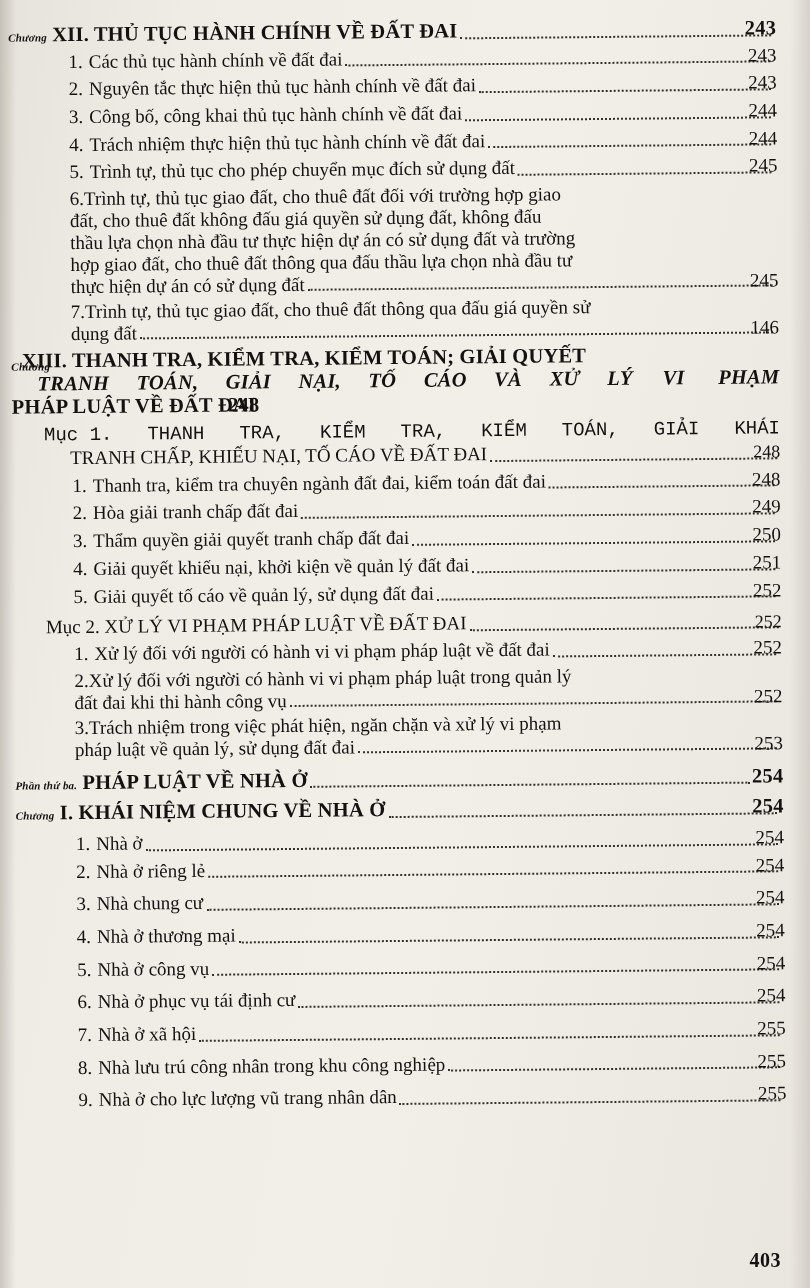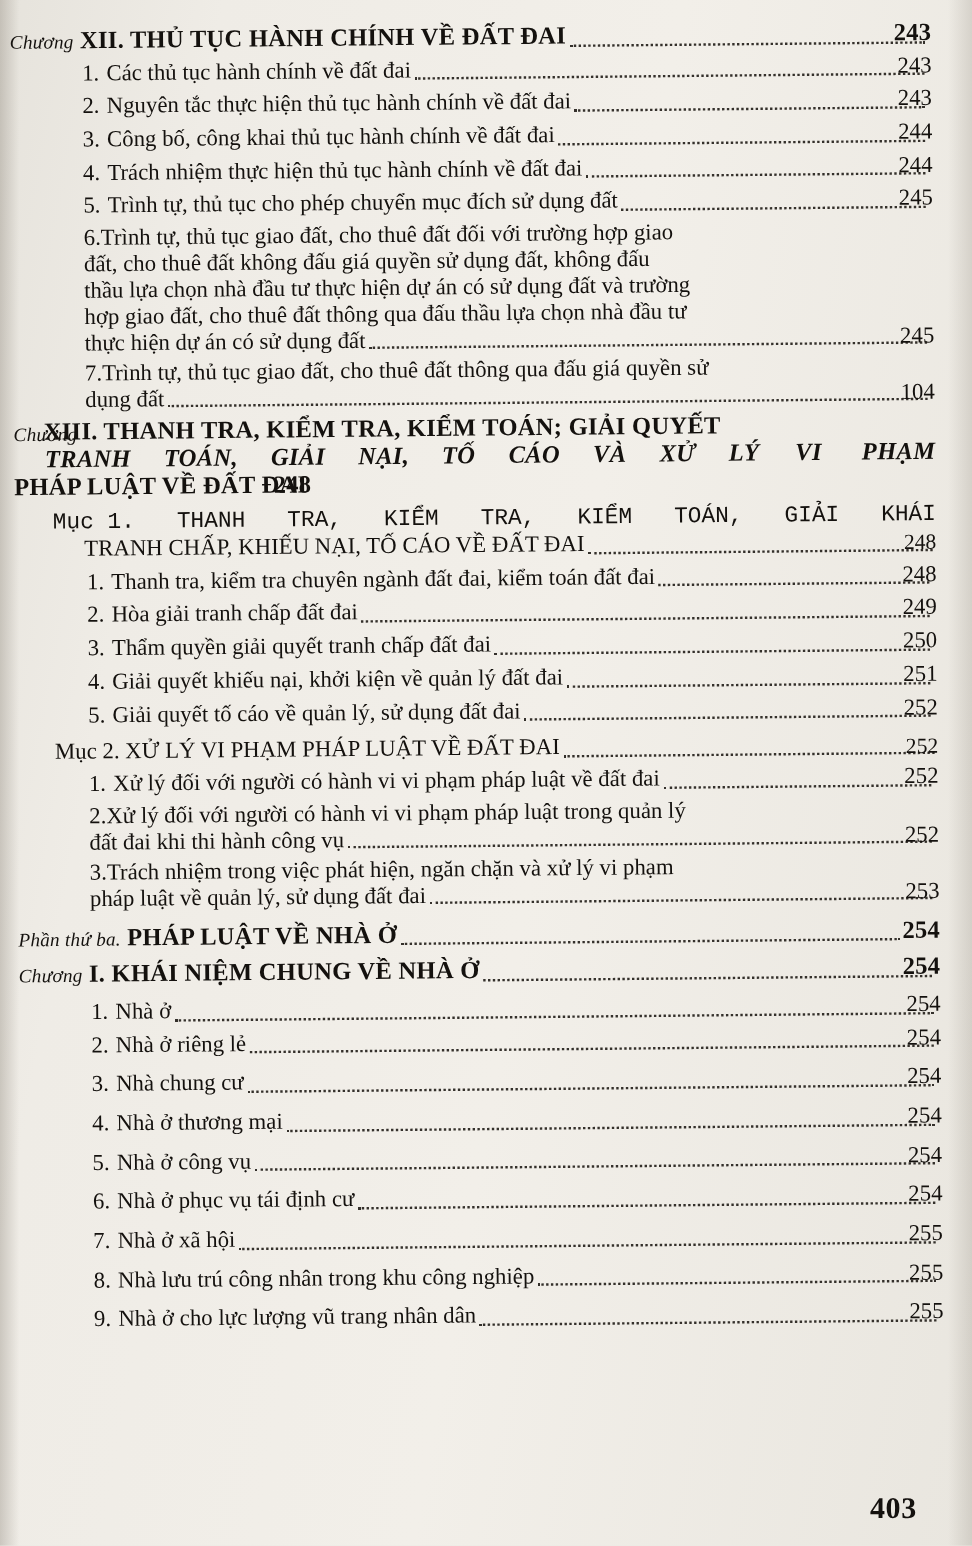--- a/index.html
+++ b/index.html
@@ -68,22 +68,22 @@
 
   
   .chapter {
     font-size: 20.5px;
     font-weight: bold;
     letter-spacing: 0.2px;
     margin-top: 4px;
     margin-bottom: 2px;
   }
   .chapter .small {
-    font-size: 16px;
-    font-weight: normal;
+    font-size: 11px;
+    font-weight: bold;
     font-style: italic;
   }
   .chapter .pg { font-weight: bold; }
   .chapter.wrap {
     display: block;
   }
   .chapter.wrap .line {
     display: flex;
     align-items: flex-end;
   }
@@ -145,23 +145,23 @@
   .ind-chap {
     padding-left: 28px;
     text-indent: -28px;
   }
   .ind-phan {
     padding-left: 0;
   }
 
   .folio {
     position: absolute;
-    right: 46px;
+    right: 29px;
     bottom: 16px;
-    font-size: 25px;
+    font-size: 20px;
     font-weight: bold;
     letter-spacing: 0.5px;
   }
   .rot {
     transform: rotate(-0.55deg);
     transform-origin: 50% 0;
   }
 </style>
 </head>
 <body>
@@ -211,21 +211,21 @@
         <span class="dots"></span>
         <span class="pg">245</span>
       </span>
     </div>
 
     <div class="multi ind-hang">
       <span class="l"><span class="num">7.</span><span>Trình tự, thủ tục giao đất, cho thuê đất thông qua đấu giá quyền sử</span></span>
       <span class="lastline">
         <span>dụng đất</span>
         <span class="dots"></span>
-        <span class="pg">104</span>
+        <span class="pg">146</span>
       </span>
     </div>
 
     <div class="chapter wrap ind-chap">
       <div class="line">
         <span class="small">Chương</span>
           <span>&nbsp;</span>
           <span>XIII. THANH TRA, KIỂM TRA,  KIỂM TOÁN; GIẢI QUYẾT</span>
       </div>
       <div class="line just" style="padding-left:26px;">

